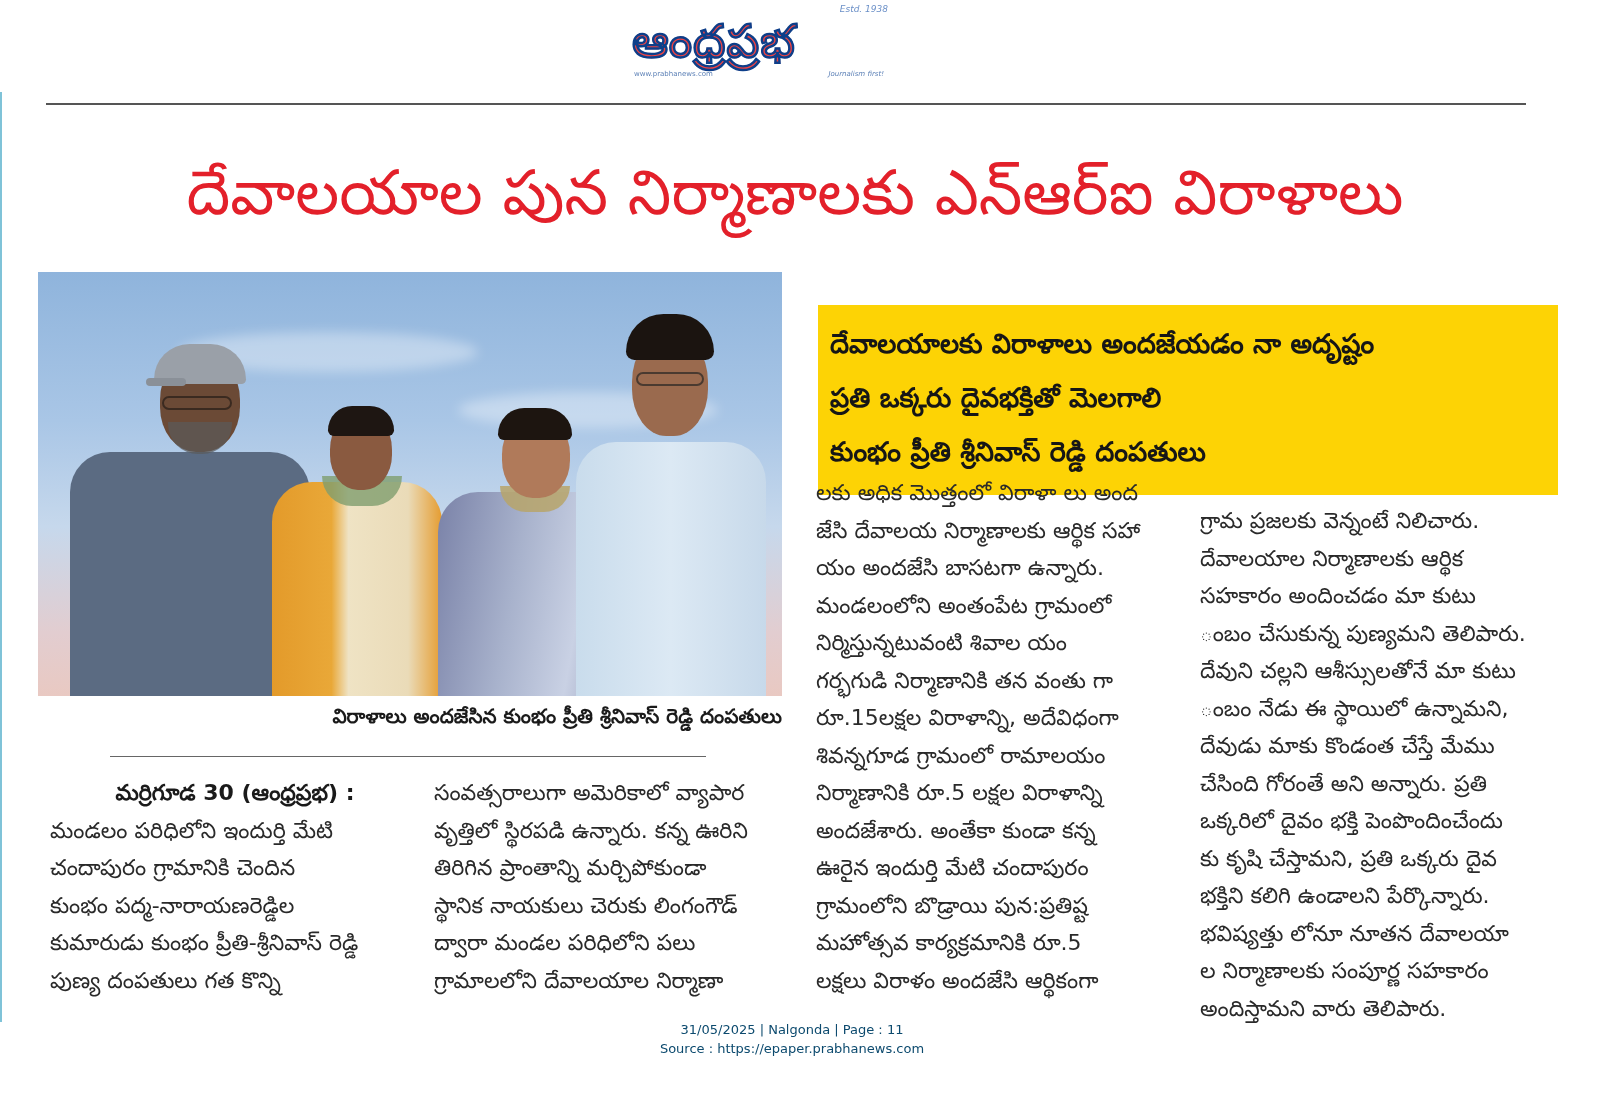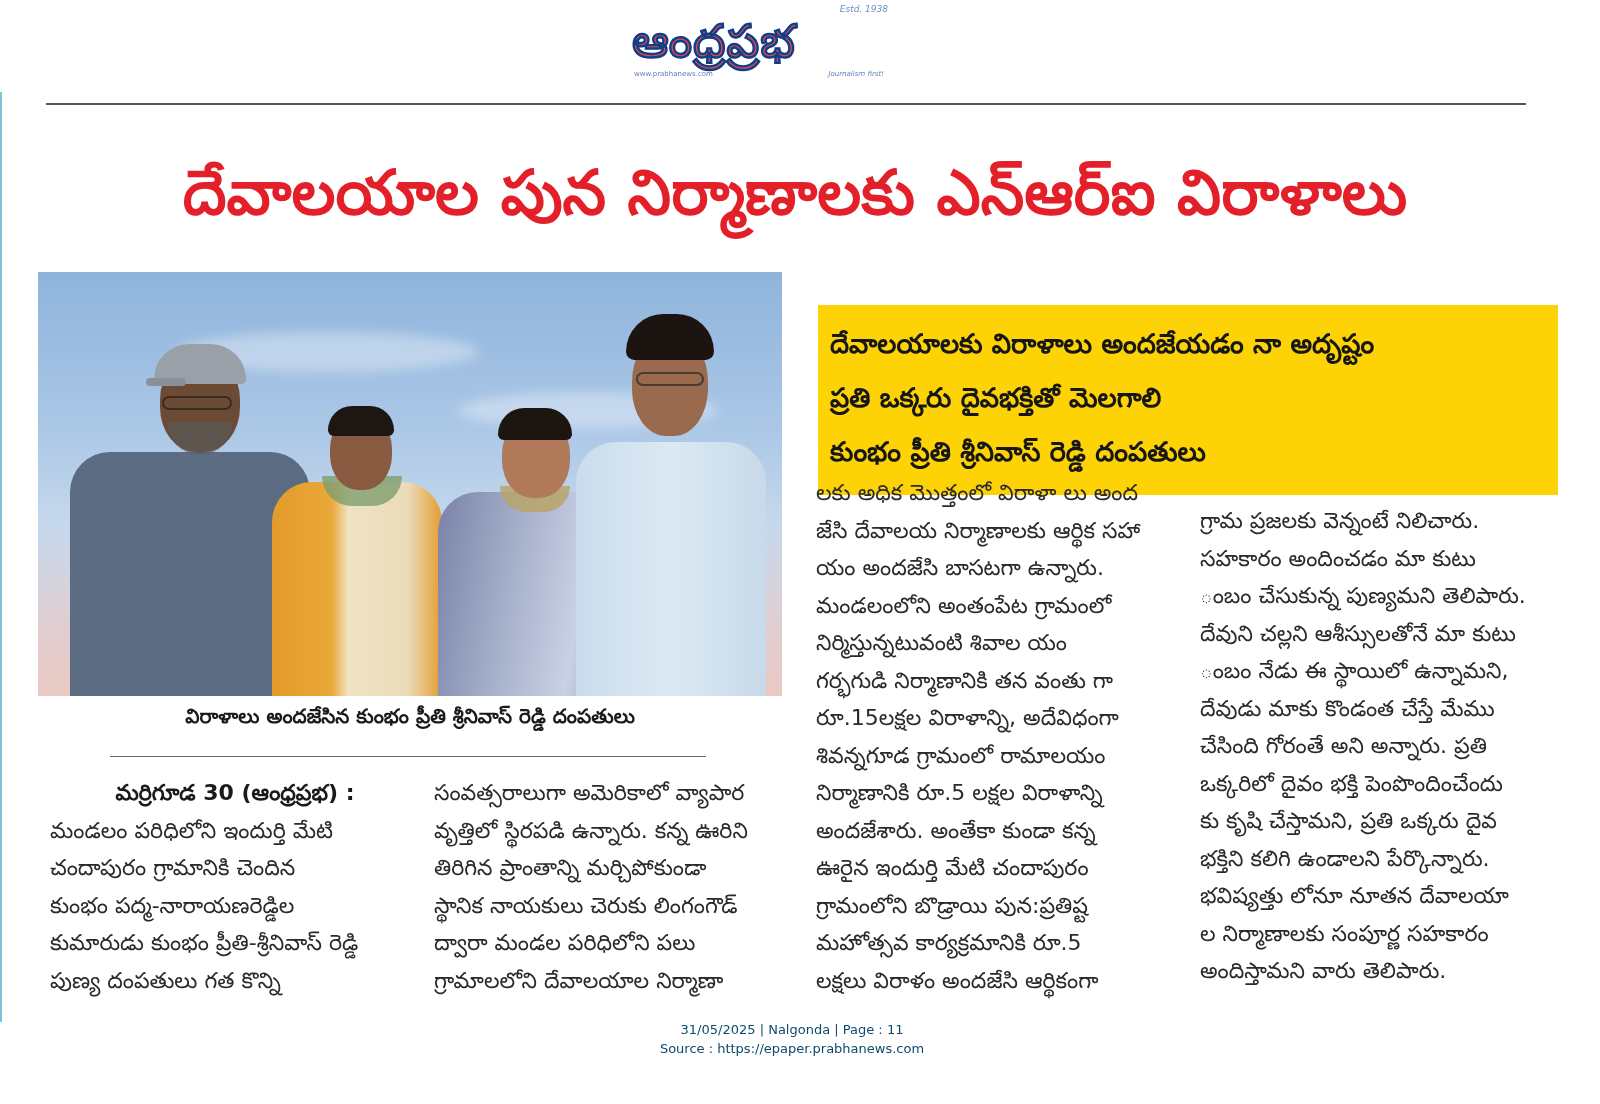--- a/index.html
+++ b/index.html
@@ -17,36 +17,36 @@
     font-size: 46px; font-weight: bold; color: #ef4444; letter-spacing: 1px;
     -webkit-text-stroke: 1px #0d3f8a; text-shadow: 0 0 0 #fff;
   }
   .logo-url { position: absolute; left: 2px; bottom: 2px; font-size: 7px; color: #5a7fb5; }
   .logo-tag { position: absolute; right: 10px; bottom: 2px; font-size: 7px; color: #5a7fb5; font-style: italic; }
   .top-rule { position: absolute; left: 46px; top: 103px; width: 1480px; height: 2px; background: #555; }
 
   
   .headline {
     position: absolute; left: 50px; top: 138px; width: 1490px; text-align: center;
-    font-family: "DejaVu Sans", sans-serif; font-weight: bold; font-size: 62px; color: #e3202a;
+    font-family: "DejaVu Sans", sans-serif; font-weight: normal; font-size: 62px; color: #e3202a;
     letter-spacing: 0px; white-space: nowrap; line-height: 110px;
   }
 
   
   .photo {
     position: absolute; left: 38px; top: 272px; width: 744px; height: 424px; overflow: hidden;
     background: linear-gradient(180deg, #8fb4dc 0%, #a9c6e6 35%, #c6d8ec 60%, #e2cdd0 85%, #e9c9c2 100%);
   }
   .photo .cloud { position: absolute; border-radius: 50%; background: rgba(255,255,255,0.35); filter: blur(6px); }
   .person { position: absolute; }
   .p-head { position: absolute; border-radius: 48% 48% 45% 45%; }
   .p-body { position: absolute; border-radius: 40px 40px 0 0; }
 
   .caption {
-    position: absolute; left: 38px; top: 704px; width: 744px; text-align: center;
+    position: absolute; left: 38px; top: 704px; width: 744px; text-align: right;
     font-size: 20px; font-weight: bold; color: #1a1a1a; white-space: nowrap;
   }
   .caption-rule { position: absolute; left: 110px; top: 756px; width: 596px; height: 1px; background: #666; }
 
   
   .highlight {
     position: absolute; left: 818px; top: 273px; width: 740px; height: 190px; background: #fdd305;
     box-sizing: border-box; padding: 12px 0 0 12px; margin-top: 32px;
   }
   .highlight-line {
@@ -154,20 +154,21 @@
   <div>నిర్మాణానికి రూ.5 లక్షల విరాళాన్ని</div>
   <div>అందజేశారు. అంతేకా కుండా కన్న</div>
   <div>ఊరైన ఇందుర్తి మేటి చందాపురం</div>
   <div>గ్రామంలోని బొడ్రాయి పున:ప్రతిష్ట</div>
   <div>మహోత్సవ కార్యక్రమానికి రూ.5</div>
   <div>లక్షలు విరాళం అందజేసి ఆర్థికంగా</div>
 </div>
 
 <div class="col col4">
   <div>గ్రామ ప్రజలకు వెన్నంటే నిలిచారు.</div>
+  <div>దేవాలయాల నిర్మాణాలకు ఆర్థిక</div>
   <div>సహకారం అందించడం మా కుటు</div>
   <div>ంబం చేసుకున్న పుణ్యమని తెలిపారు.</div>
   <div>దేవుని చల్లని ఆశీస్సులతోనే మా కుటు</div>
   <div>ంబం నేడు ఈ స్థాయిలో ఉన్నామని,</div>
   <div>దేవుడు మాకు కొండంత చేస్తే మేము</div>
   <div>చేసింది గోరంతే అని అన్నారు. ప్రతి</div>
   <div>ఒక్కరిలో దైవం భక్తి పెంపొందించేందు</div>
   <div>కు కృషి చేస్తామని, ప్రతి ఒక్కరు దైవ</div>
   <div>భక్తిని కలిగి ఉండాలని పేర్కొన్నారు.</div>
   <div>భవిష్యత్తు లోనూ నూతన దేవాలయా</div>

